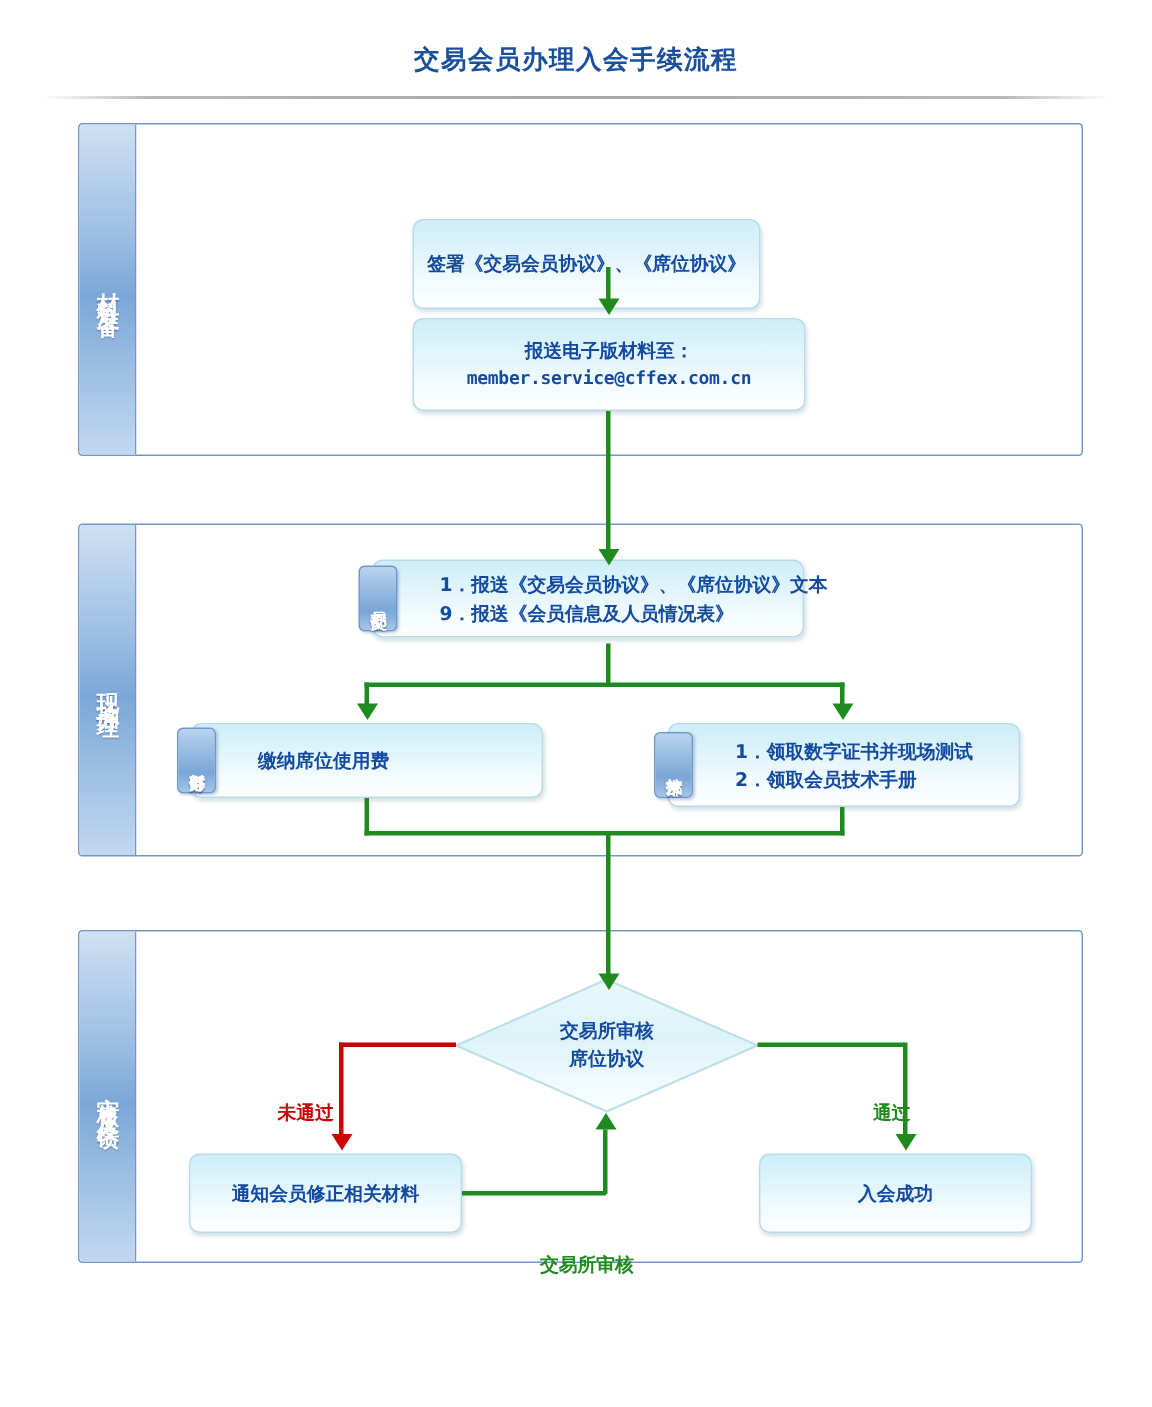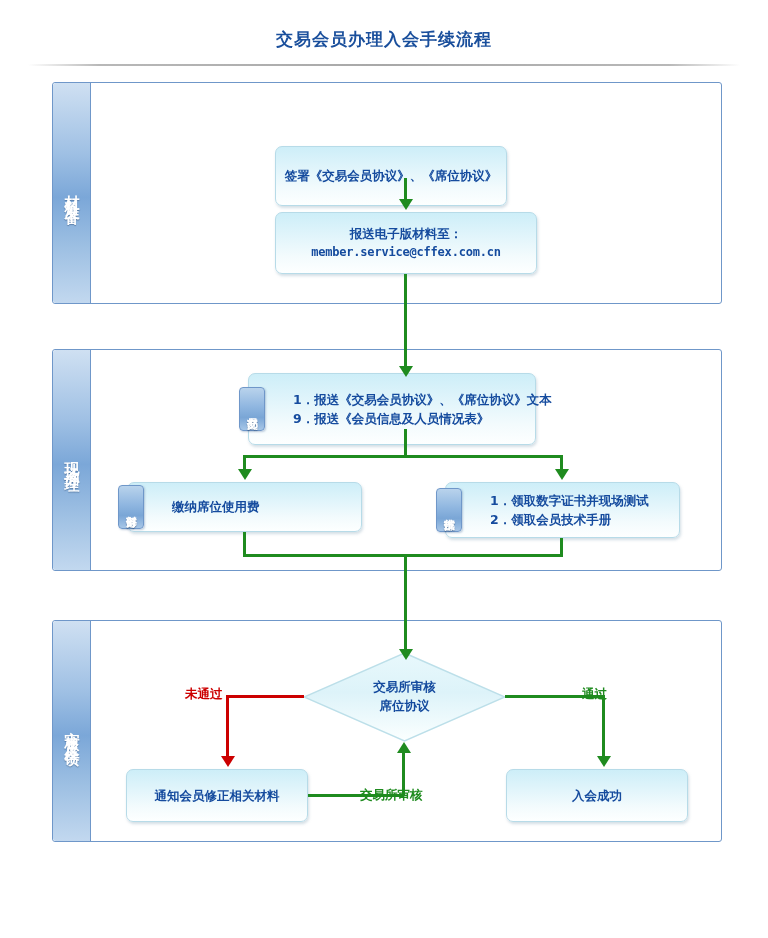--- a/index.html
+++ b/index.html
@@ -176,20 +176,21 @@
     border-bottom: 11px solid #1f8b1f;
   }
 
   
   .edge-label {
     position: absolute;
     font-size: 12.5px;
     font-weight: bold;
     white-space: nowrap;
     z-index: 6;
+    margin-top: 48px;
   }
   .edge-label.green { color: #1f8b1f; }
   .edge-label.red { color: #cc0000; }
 </style>
 </head>
 <body>
 
 <div id="page">
 
   <div class="title">交易会员办理入会手续流程</div>
@@ -219,21 +220,21 @@
     <div class="vline" style="left:404px; top:274px; height:94px;"></div>
     <div class="arrow-down" style="left:399px; top:366px;"></div>
   </div>
 
   <div class="panel" style="left:52px; top:349px; width:670px; height:222px;">
     <div class="panel-label">
       <span class="panel-label-text">现场办理</span>
     </div>
   </div>
 
-  <div class="box has-tab" style="left:248px; top:373px; width:288px; height:72px;">
+  <div class="box has-tab" style="left:248px; top:373px; width:288px; height:52px;">
     <div class="dept-tab">
       <span>交易部</span>
     </div>
     <div class="box-lines">
       <div class="ln">1．报送《交易会员协议》、《席位协议》文本</div>
       <div class="ln">9．报送《会员信息及人员情况表》</div>
     </div>
   </div>
 
   <div class="conn">

